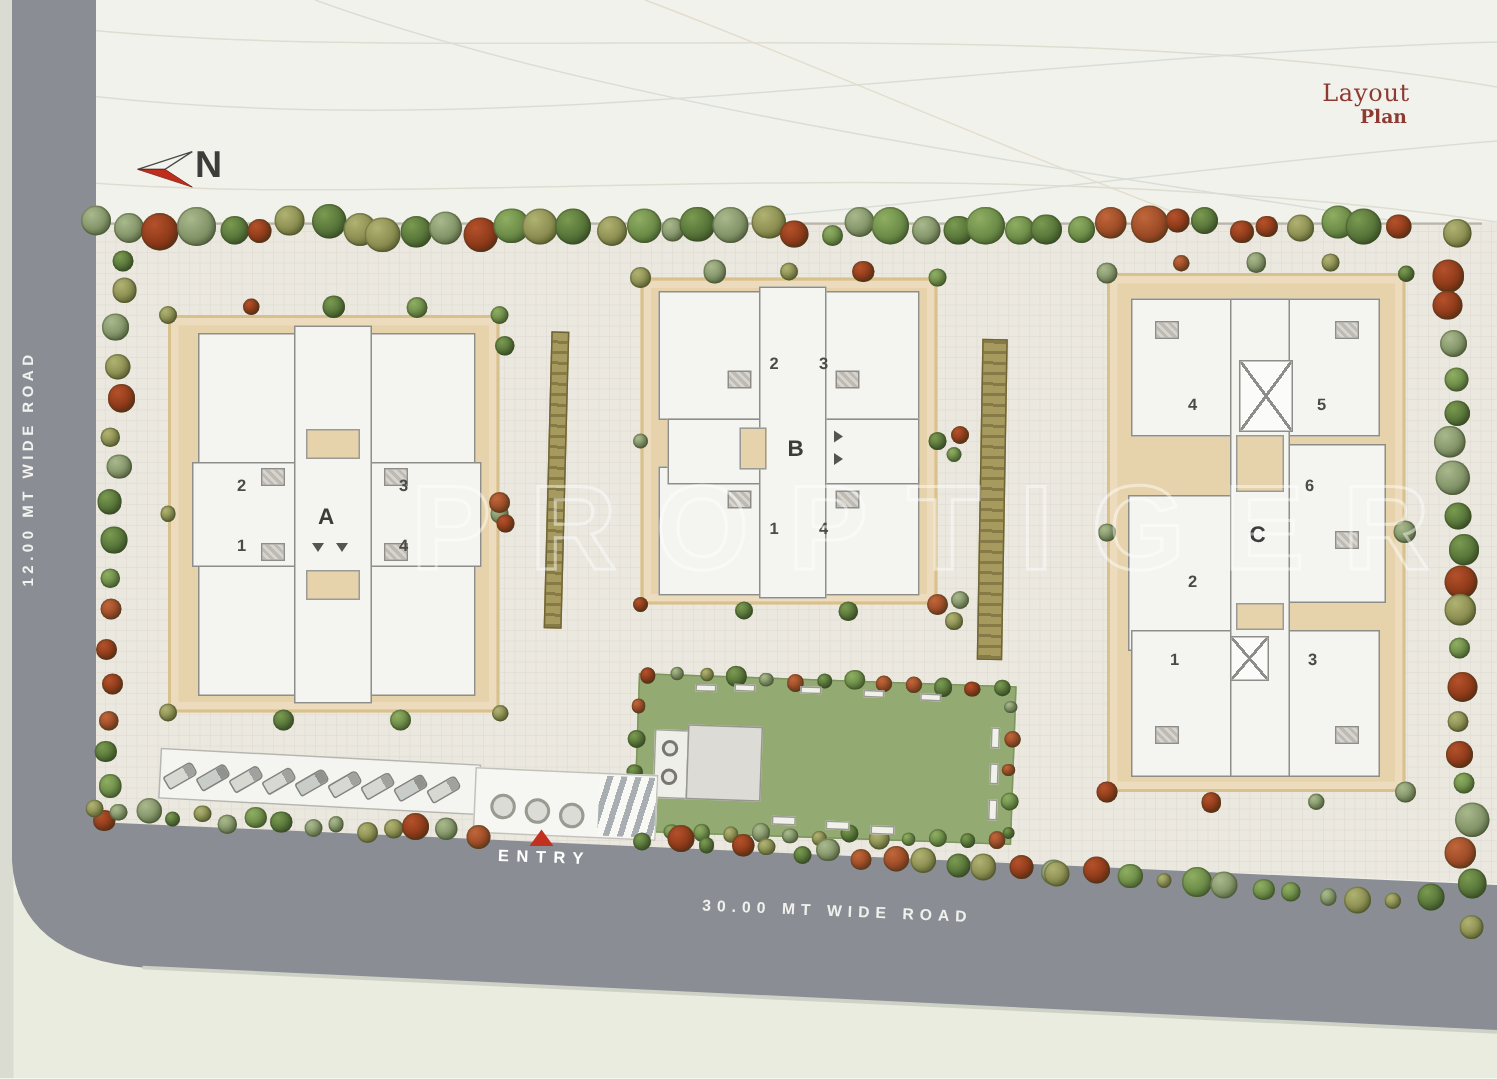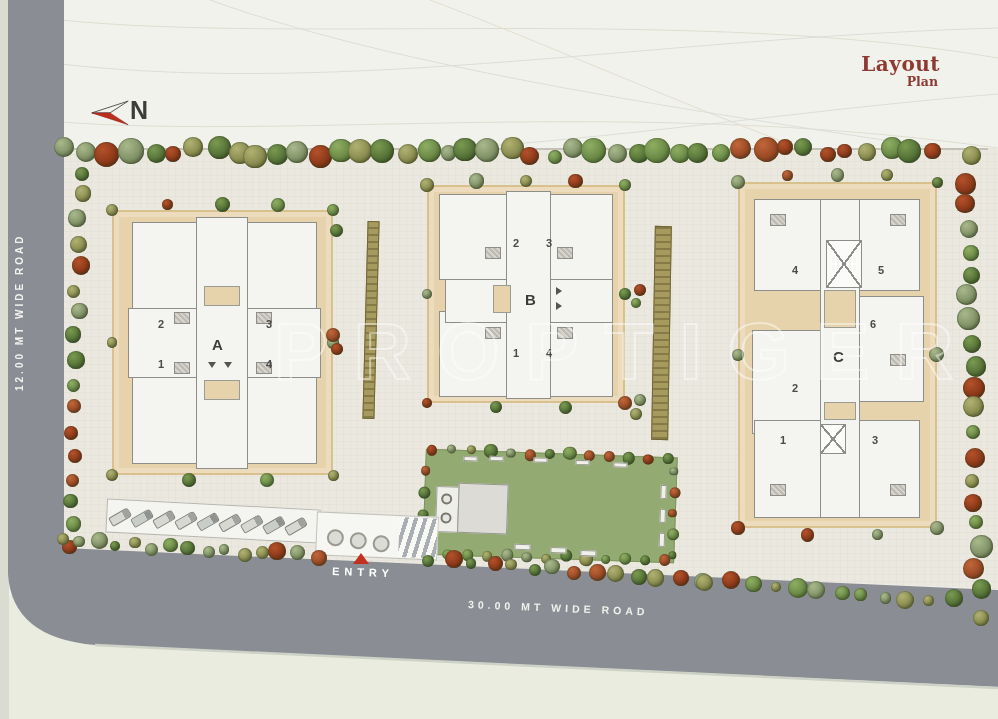--- a/index.html
+++ b/index.html
@@ -45,21 +45,21 @@
   #zebra { position:absolute; left:82px; top:1px; width:38px; height:40px;
            background:repeating-linear-gradient(105deg, #f8f8f5 0 5px, #a8aeb2 5px 9px); }
 
   
   #trees { position:absolute; inset:0; z-index:3; pointer-events:none; }
   .tree { position:absolute; border-radius:50%; box-shadow: inset 0 0 0 1px rgba(55,65,35,.30), inset -2px -2px 3px rgba(40,50,25,.35); }
 
   
   .lbl { position:absolute; z-index:4; }
   #title { right:58px; top:54px; text-align:right; color:#8e3a33; font-family:"DejaVu Serif", serif; line-height:1; }
-  #title .t1 { font-size:20px; font-weight:bold; letter-spacing:.5px; }
+  #title .t1 { font-size:16px; font-weight:normal; letter-spacing:.5px; }
   #title .t2 { font-size:12.5px; font-weight:bold; margin-top:2px; margin-right:2px; }
   #north { left:90px; top:96px; width:120px; height:36px; }
   #north .nlet { position:absolute; left:40px; top:0px; font-size:25px; font-weight:bold; color:#3c3c3a; }
   #road-left-label { left:14px; top:222px; height:180px; width:26px; color:#f2f2ef; font-size:10px; font-weight:bold;
                      letter-spacing:3px; writing-mode:vertical-rl; transform:rotate(180deg); text-align:center; }
   #road-bottom-label { left:468px; top:602px; width:190px; color:#f0f0ec; font-size:10.5px; font-weight:bold;
                        letter-spacing:4px; transform:rotate(2.4deg); white-space:nowrap; }
   #entry-label { left:332px; top:566px; color:#fff; font-size:11px; font-weight:bold; letter-spacing:5px; transform:rotate(2deg); }
   #entry-arrow { left:353px; top:553px; width:0; height:0; border-left:8px solid transparent; border-right:8px solid transparent; border-bottom:11px solid #c2301f; }
   #watermark { left:274px; top:306px; font-size:80px; font-weight:bold; letter-spacing:26px; white-space:nowrap;

